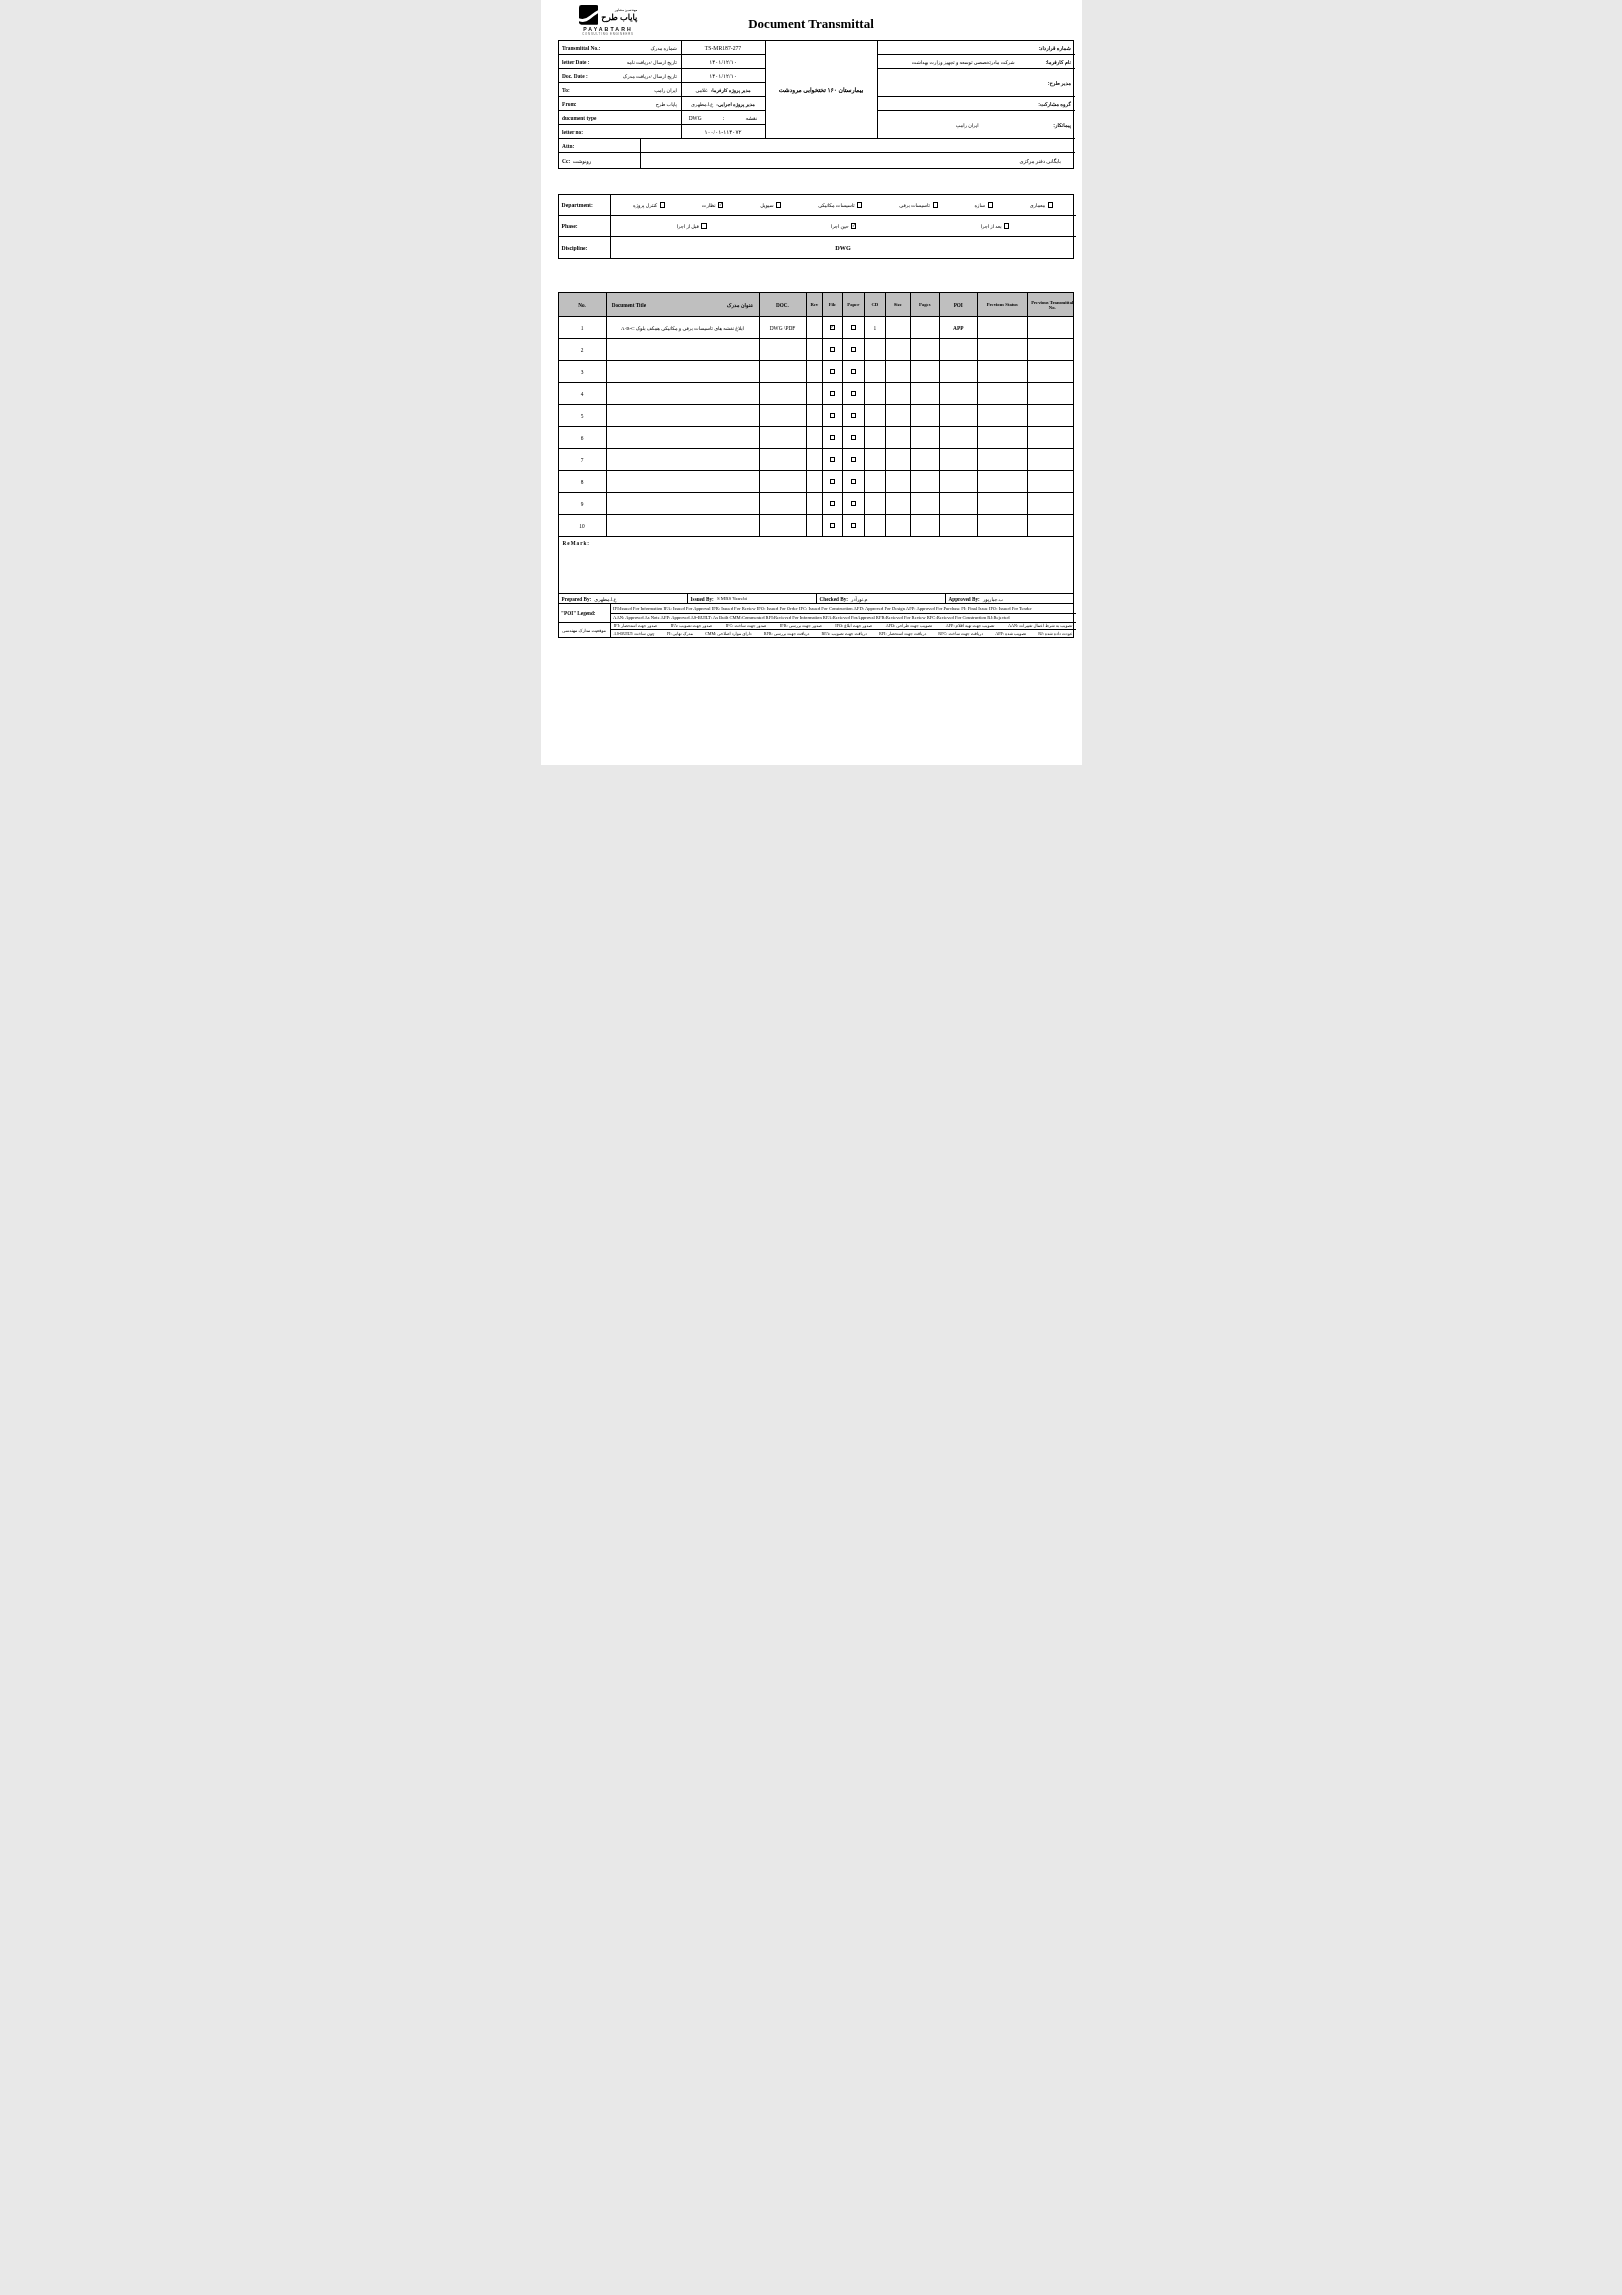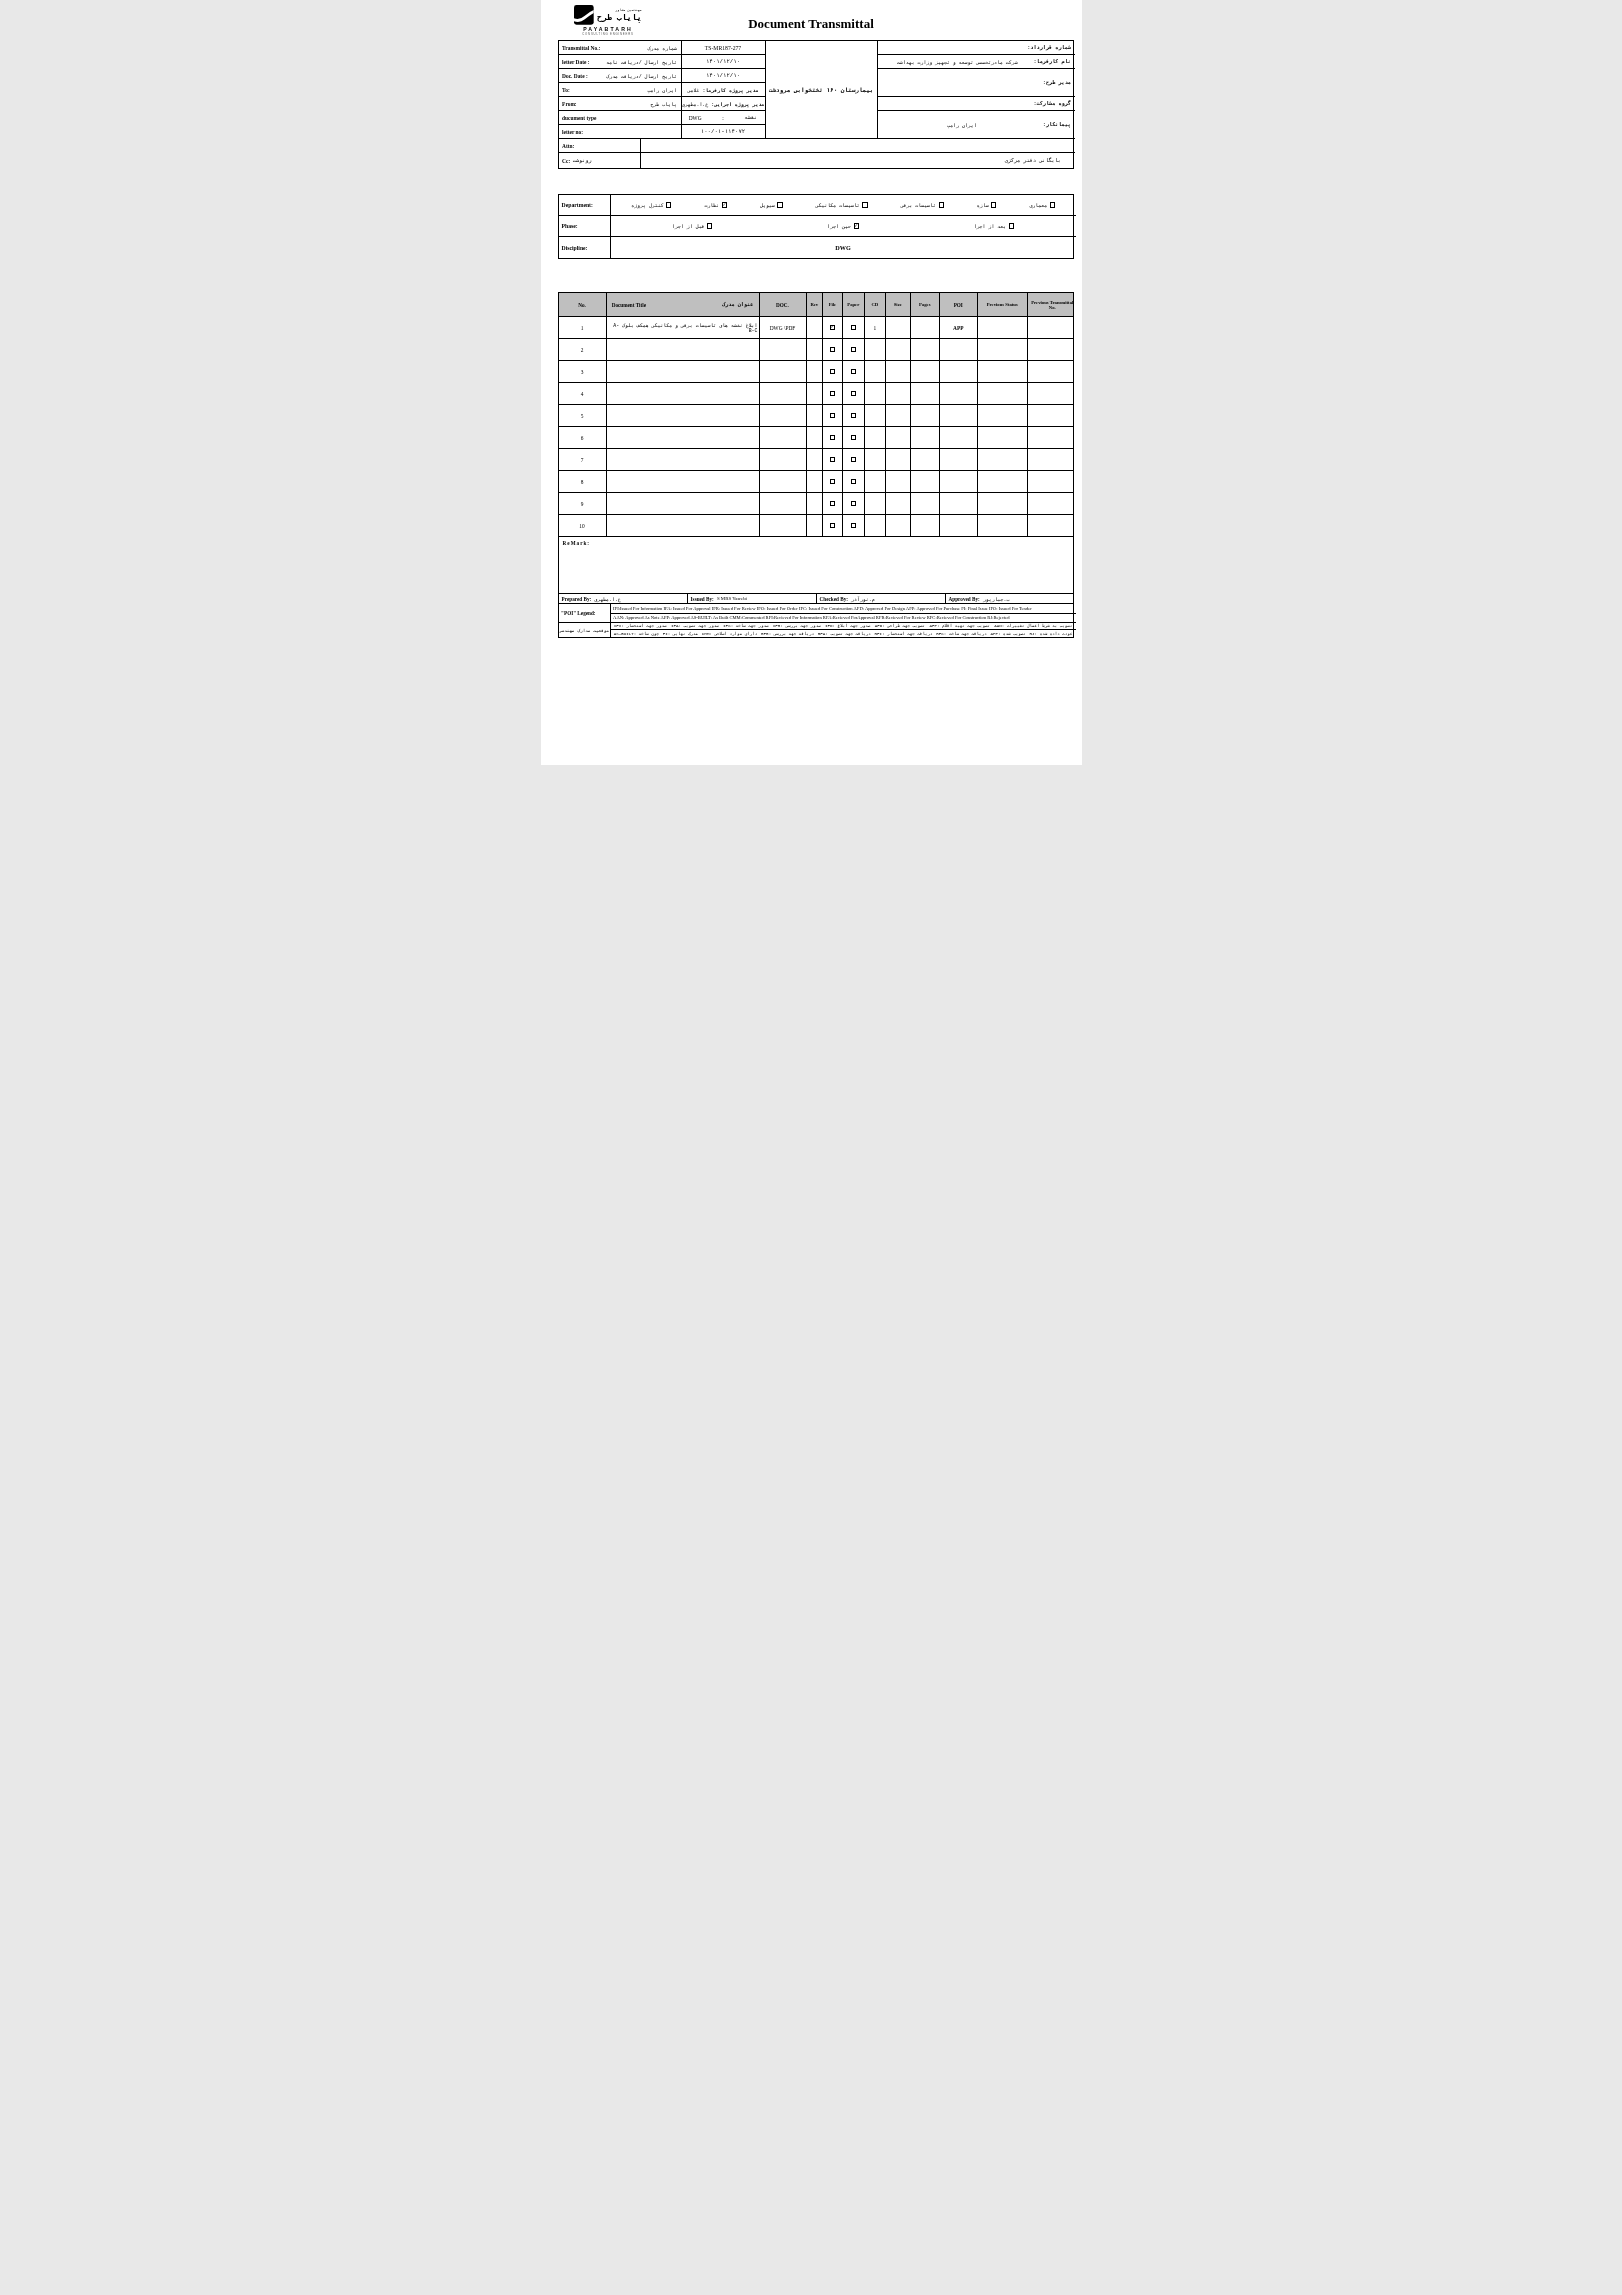--- a/index.html
+++ b/index.html
@@ -9,21 +9,21 @@
     color: #000;
   }
   .page {
     position: relative;
     width: 541px;
     height: 765px;
     background: #fff;
     margin: 0 auto;
     overflow: hidden;
   }
-  .fa { font-family: Liberation Mono, monospace; }
+  .fa { font-family: Liberation Serif, serif; }
   .b { font-weight: bold; }
 
   
   .logo { position: absolute; left: 28.5px; top: 5.2px; width: 78px; }
   .logo-top { display: flex; align-items: center; gap: 3.1px; justify-content: center; }
   .logo-mark { width: 19.7px; height: 19.7px; display: block; }
   .logo-fa-col { display: flex; flex-direction: column; align-items: flex-end; }
   .logo-tagline { font-size: 3.4px; }
   .logo-name-fa { font-size: 8.3px; font-weight: bold; }
   .logo-en { text-align: center; font-size: 5.2px; font-weight: bold; letter-spacing: 2.1px; margin-top: 1px; font-family: "Liberation Sans", sans-serif; }

